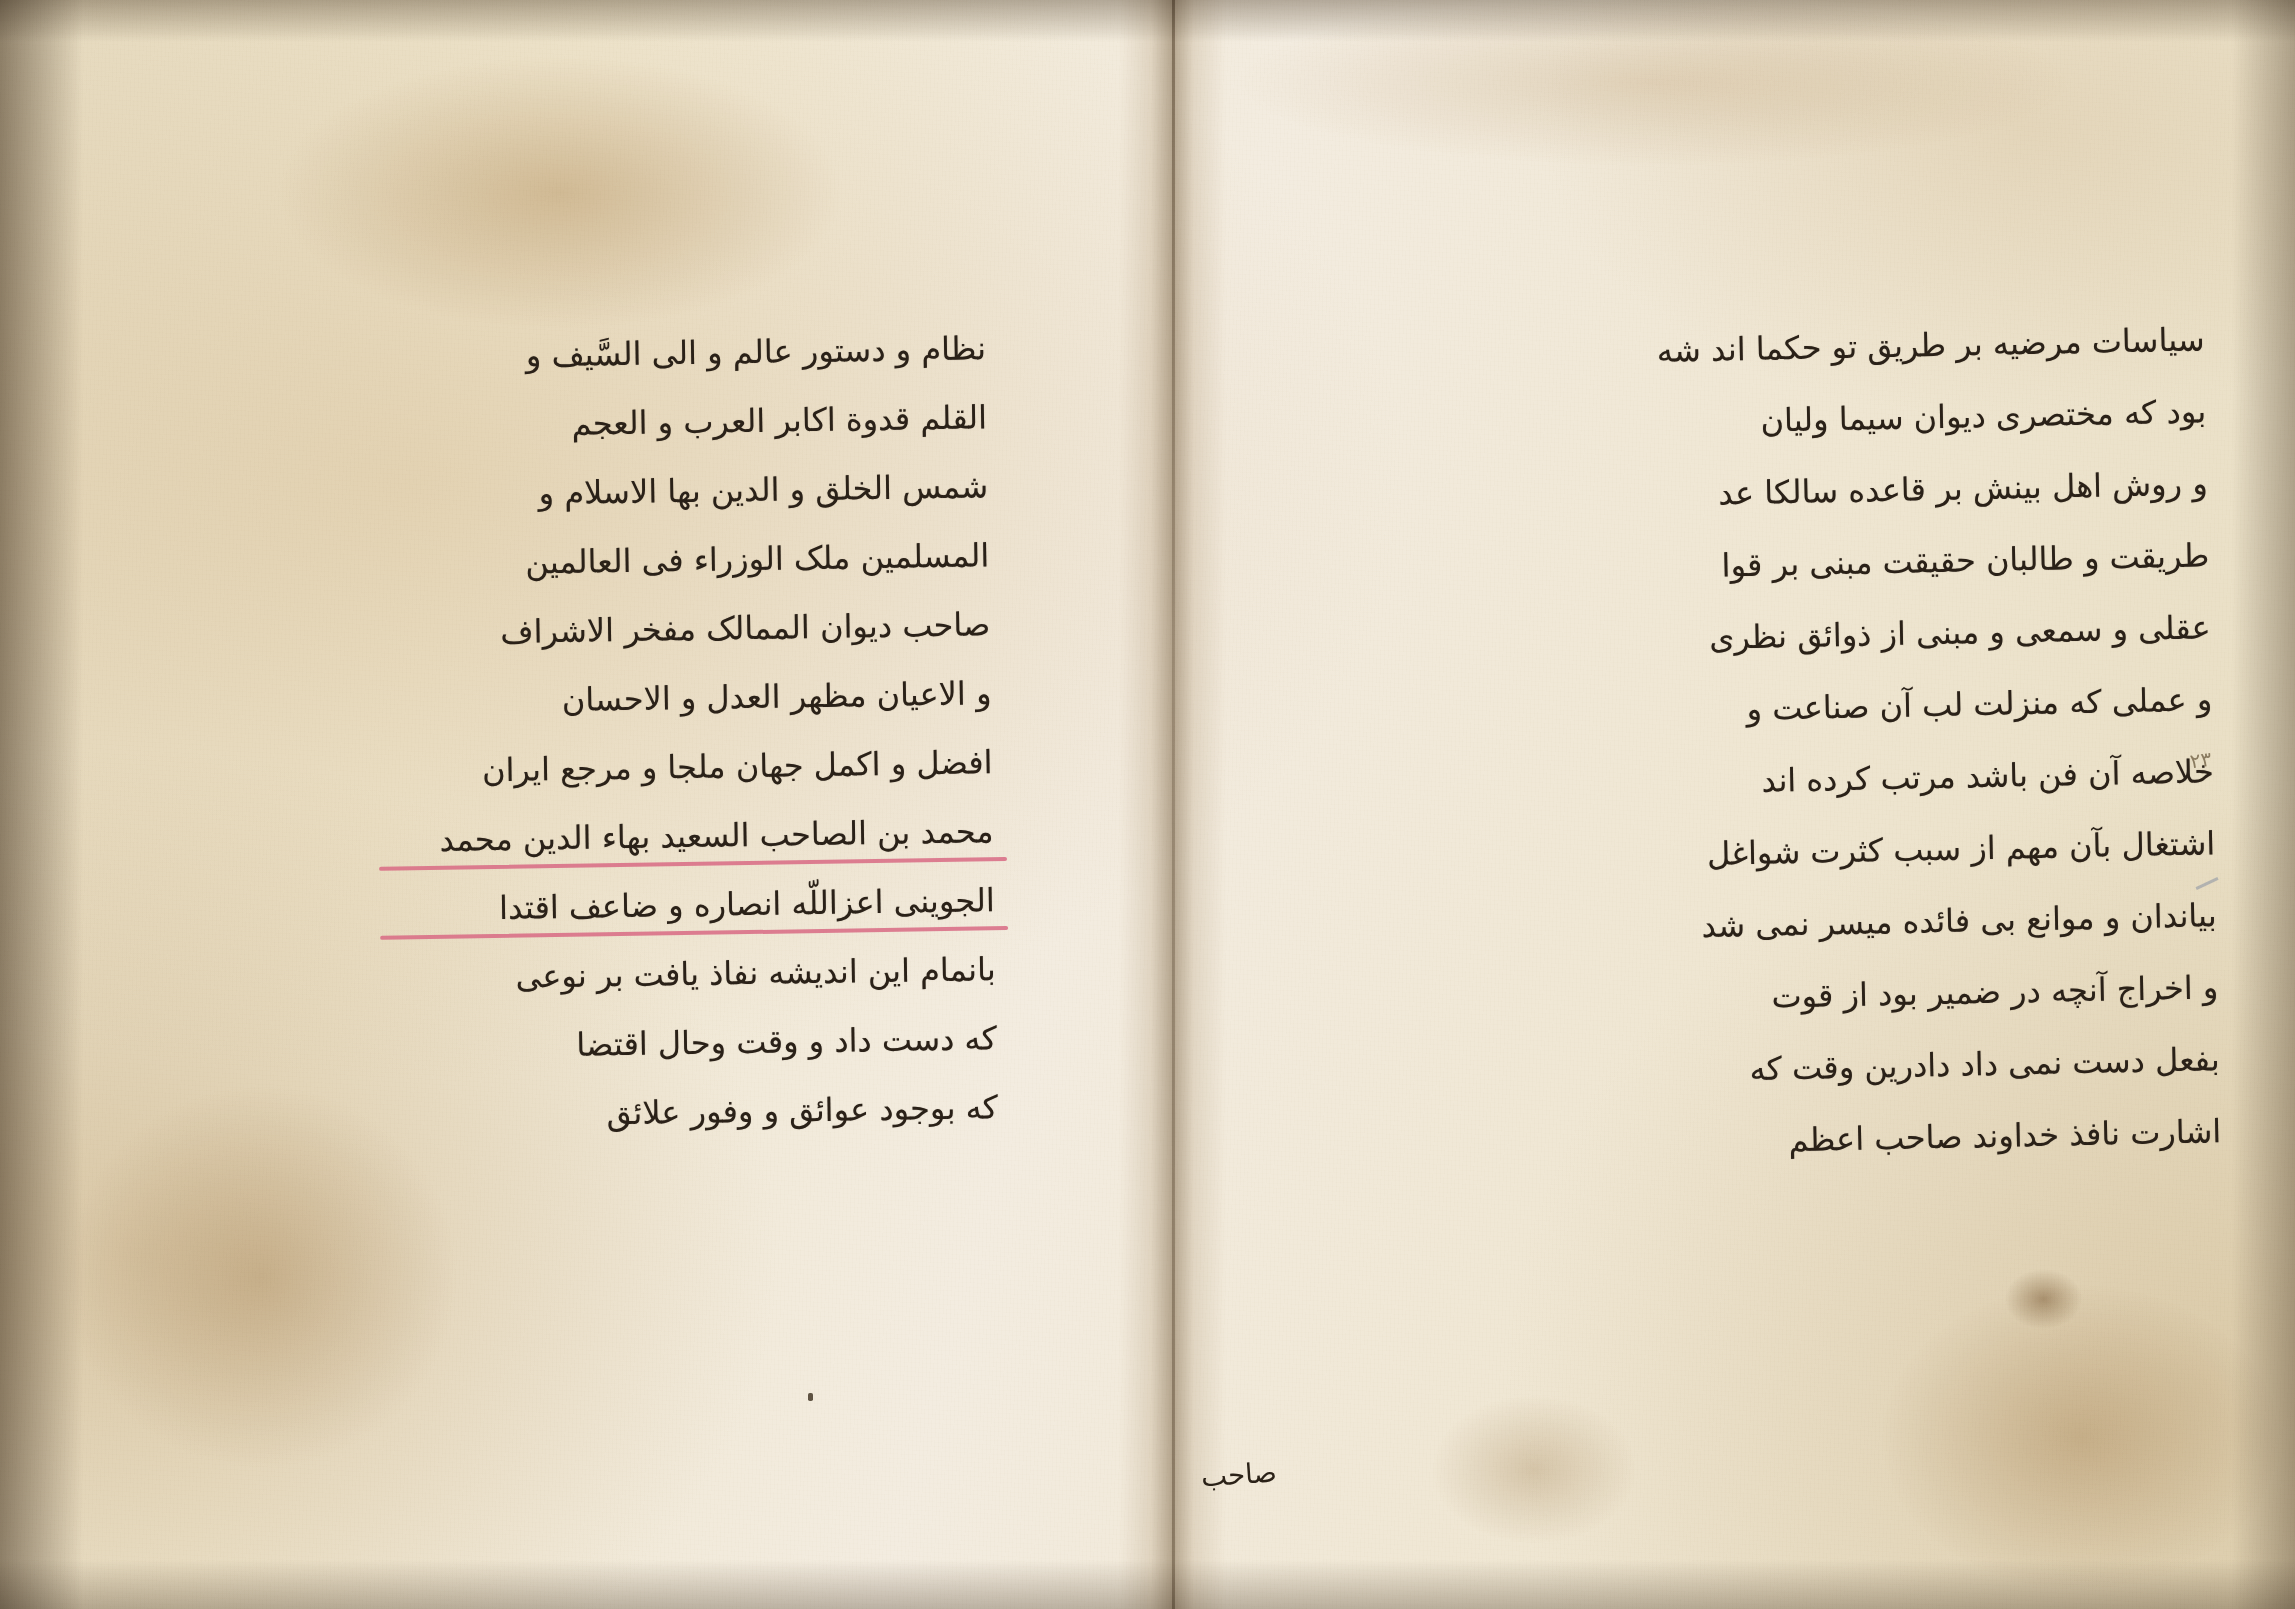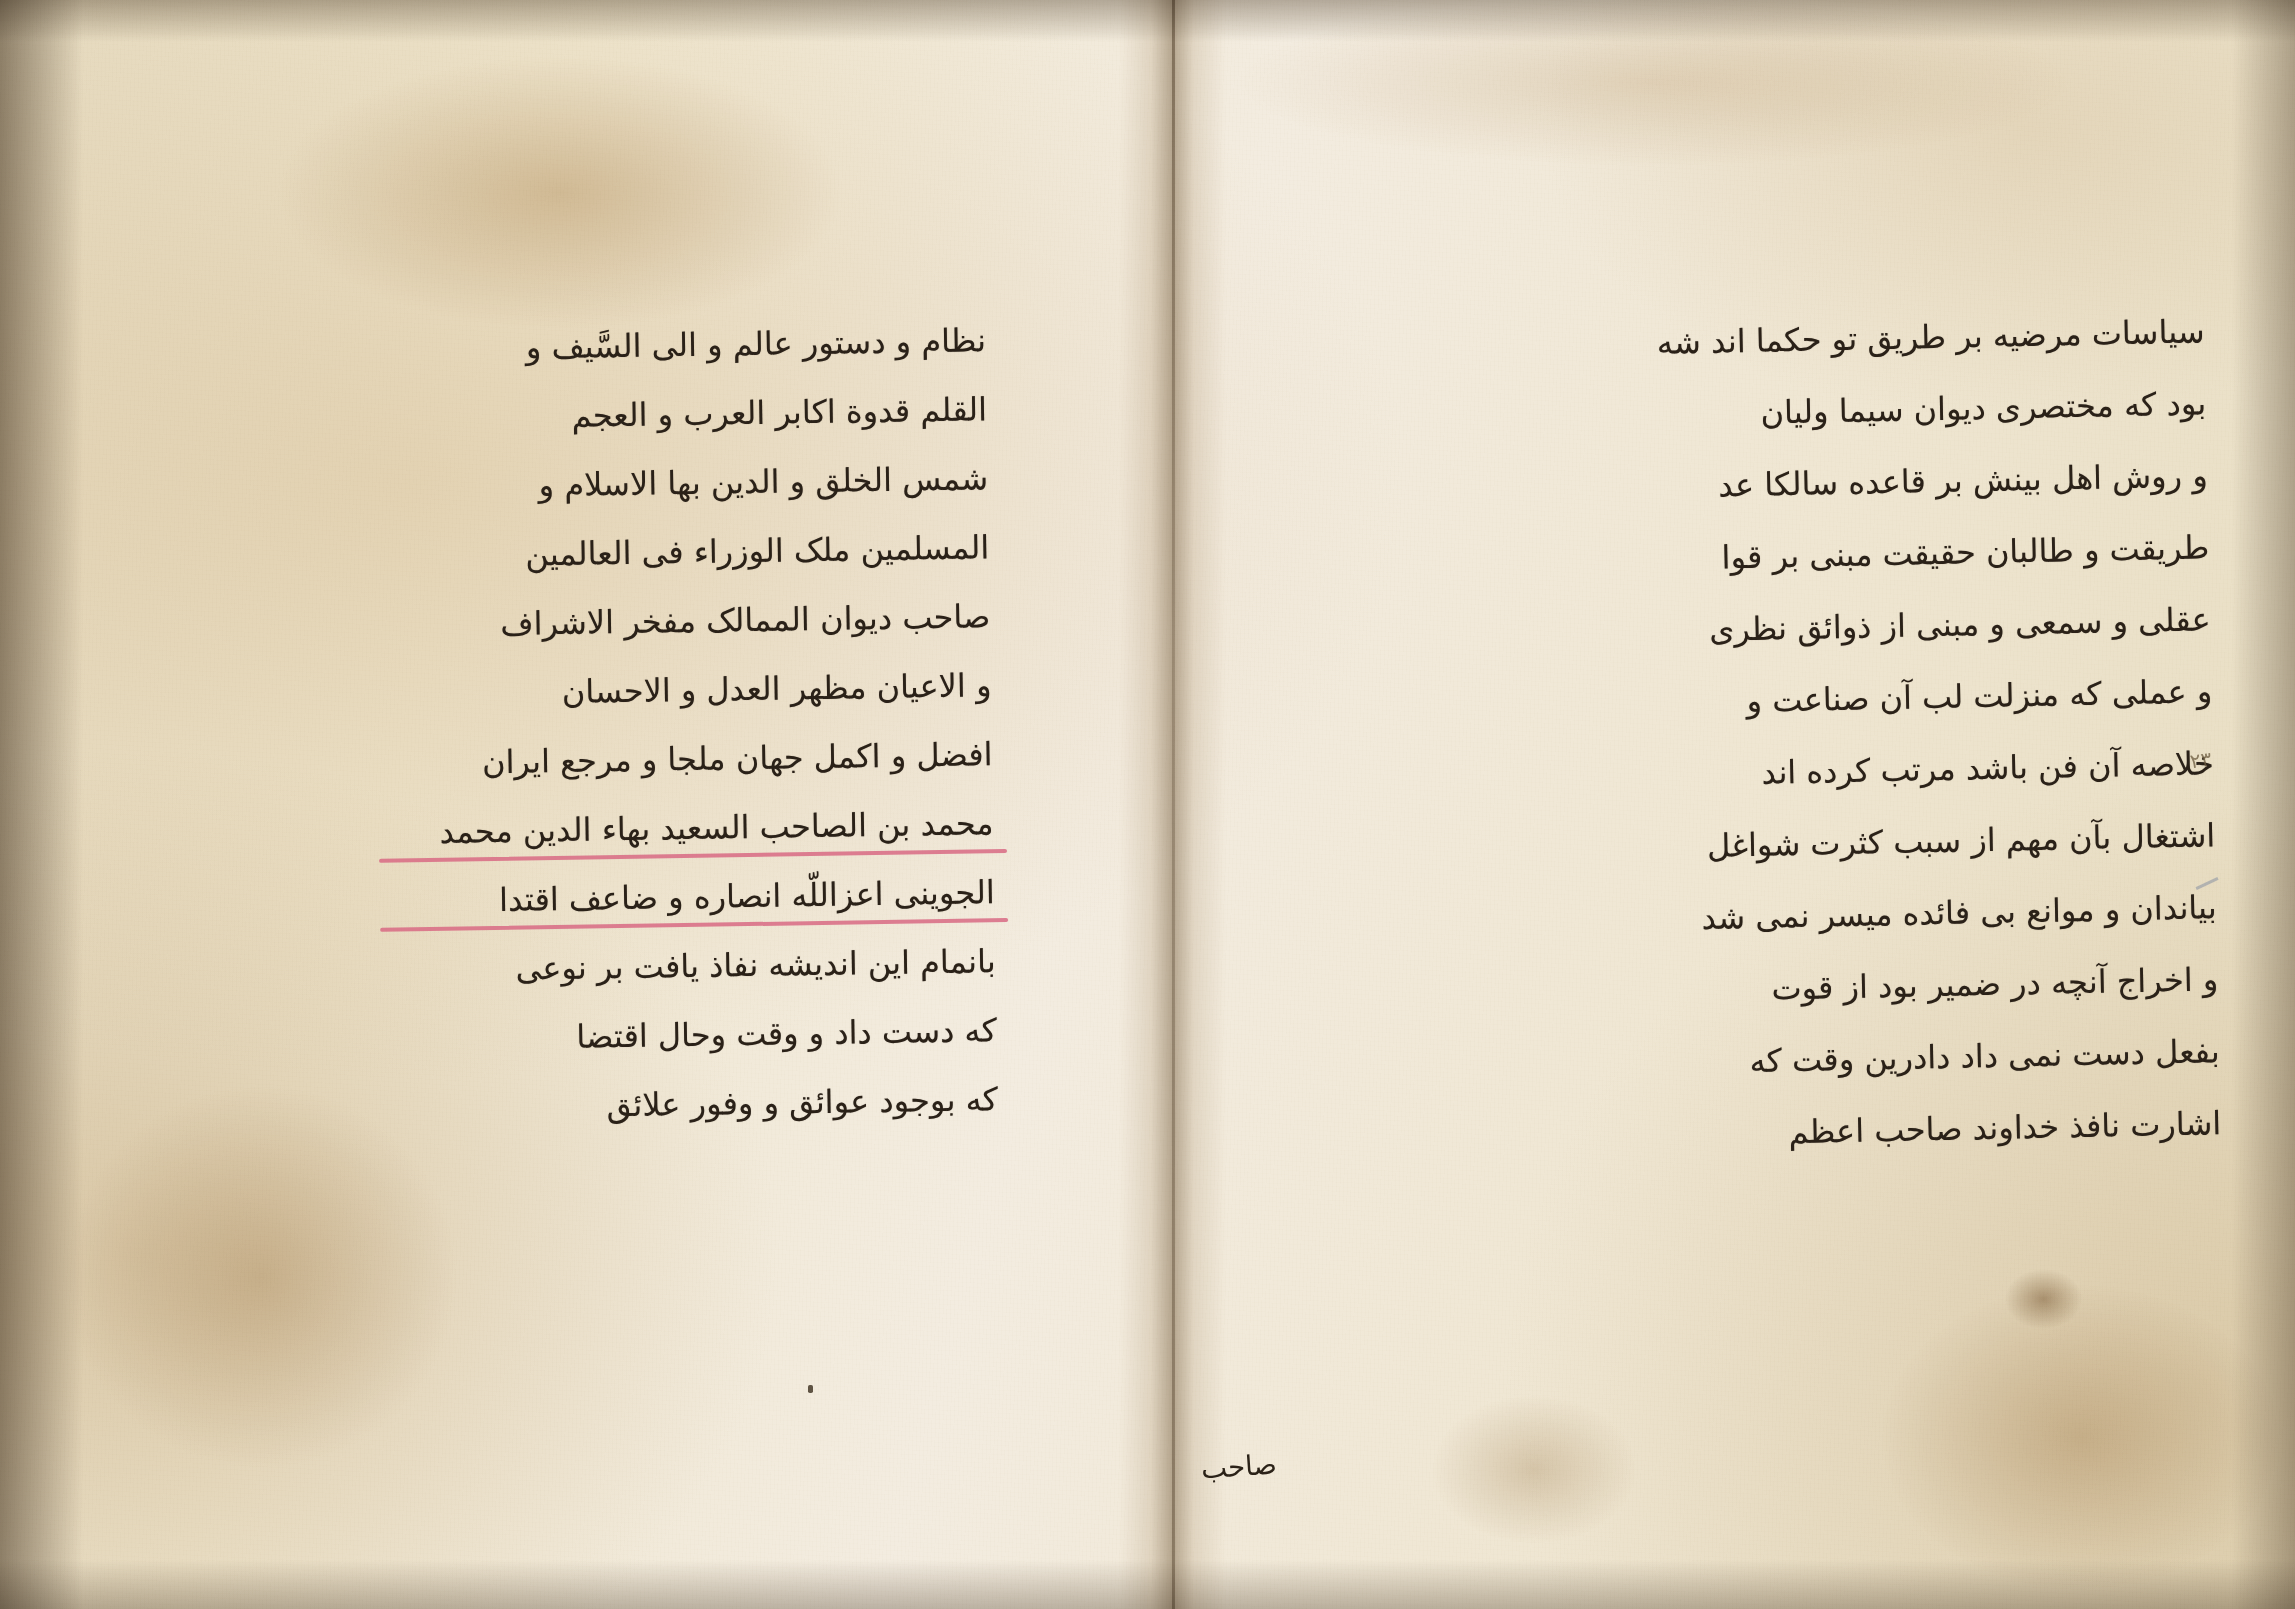--- a/index.html
+++ b/index.html
@@ -107,21 +107,21 @@
   .stain.s4 { left: 1433px; top: 1396px; width: 202px; height: 147px;
     background: radial-gradient(ellipse at center, rgba(150,114,62,0.26), rgba(150,114,62,0) 72%); }
   .stain.s5 { left: 2002px; top: 1267px; width: 83px; height: 64px;
     background: radial-gradient(ellipse at center, rgba(120,86,44,0.45), rgba(120,86,44,0) 66%); }
   .stain.s6 { left: 1240px; top: 0px; width: 826px; height: 165px;
     background: radial-gradient(ellipse at center, rgba(180,144,92,0.22), rgba(180,144,92,0) 72%); }
 
   
   .leaf {
     position: absolute;
-    top: 8px;
+    top: 16px;
     bottom: 0;
     text-decoration: underline;
   }
   .leaf.verso { left: 0; width: 1157px; }
   .leaf.recto { left: 1194px; width: 1102px; }
 
   .textblock {
     position: absolute;
     direction: rtl;
     text-align: right;

